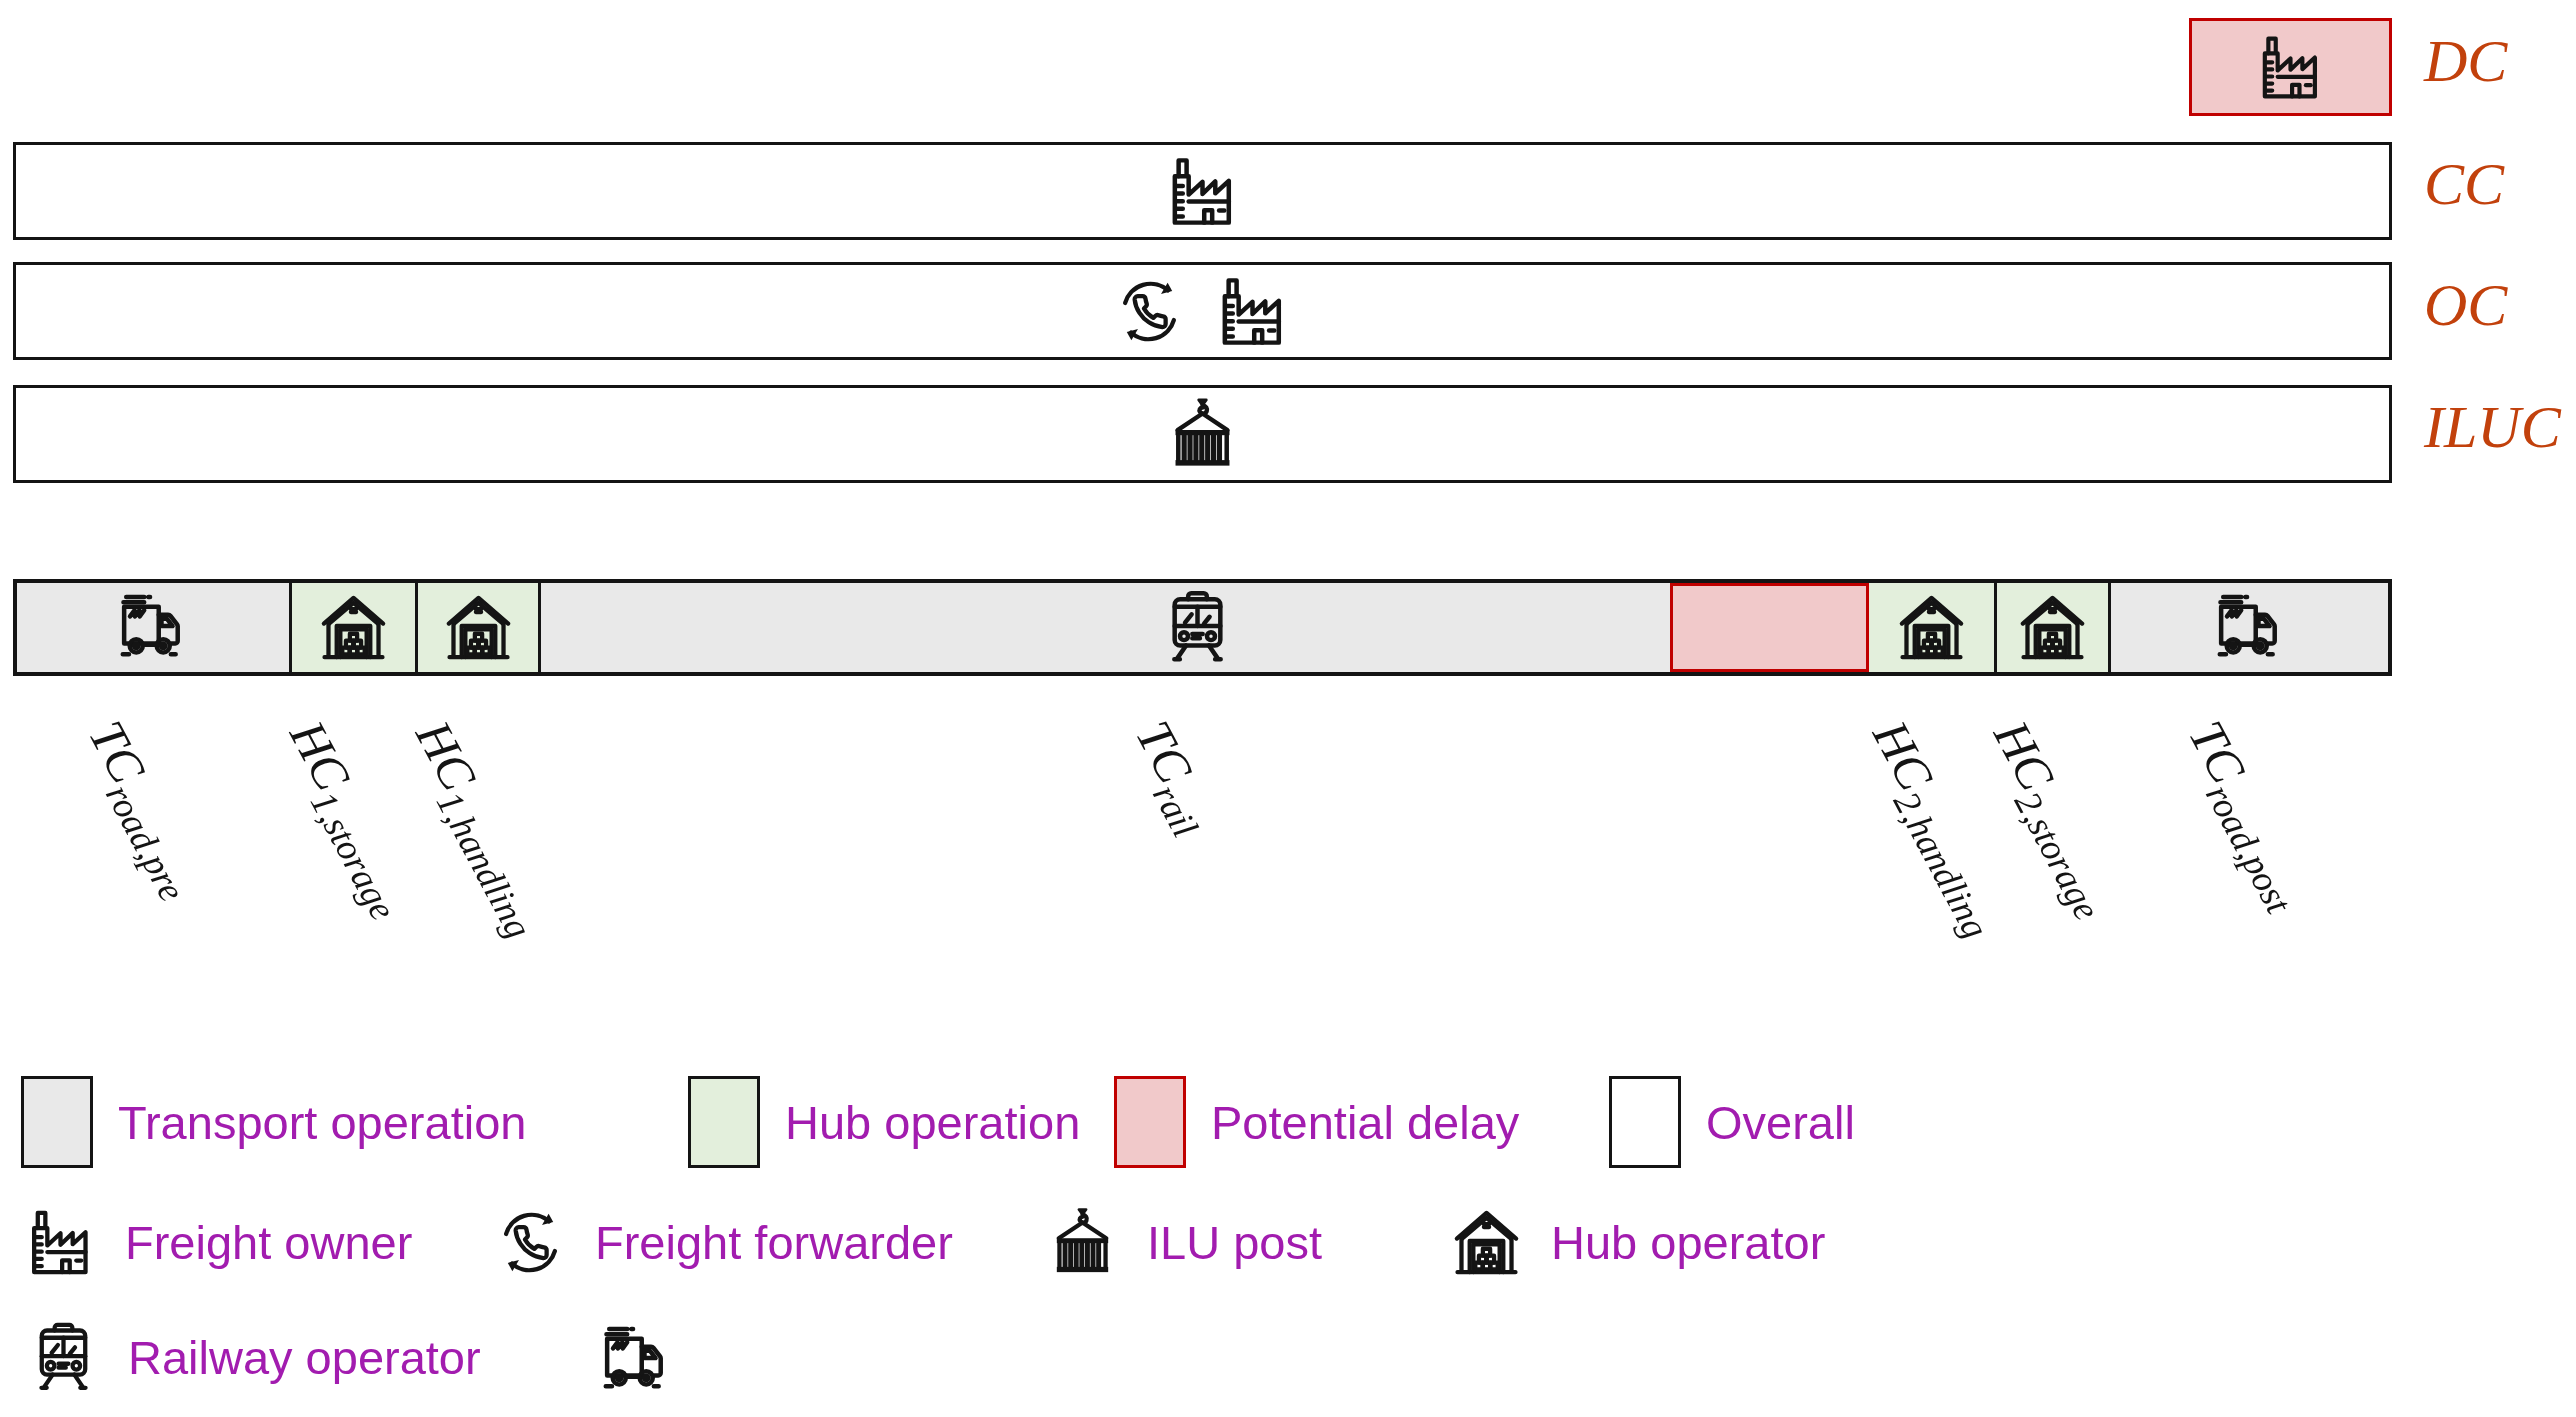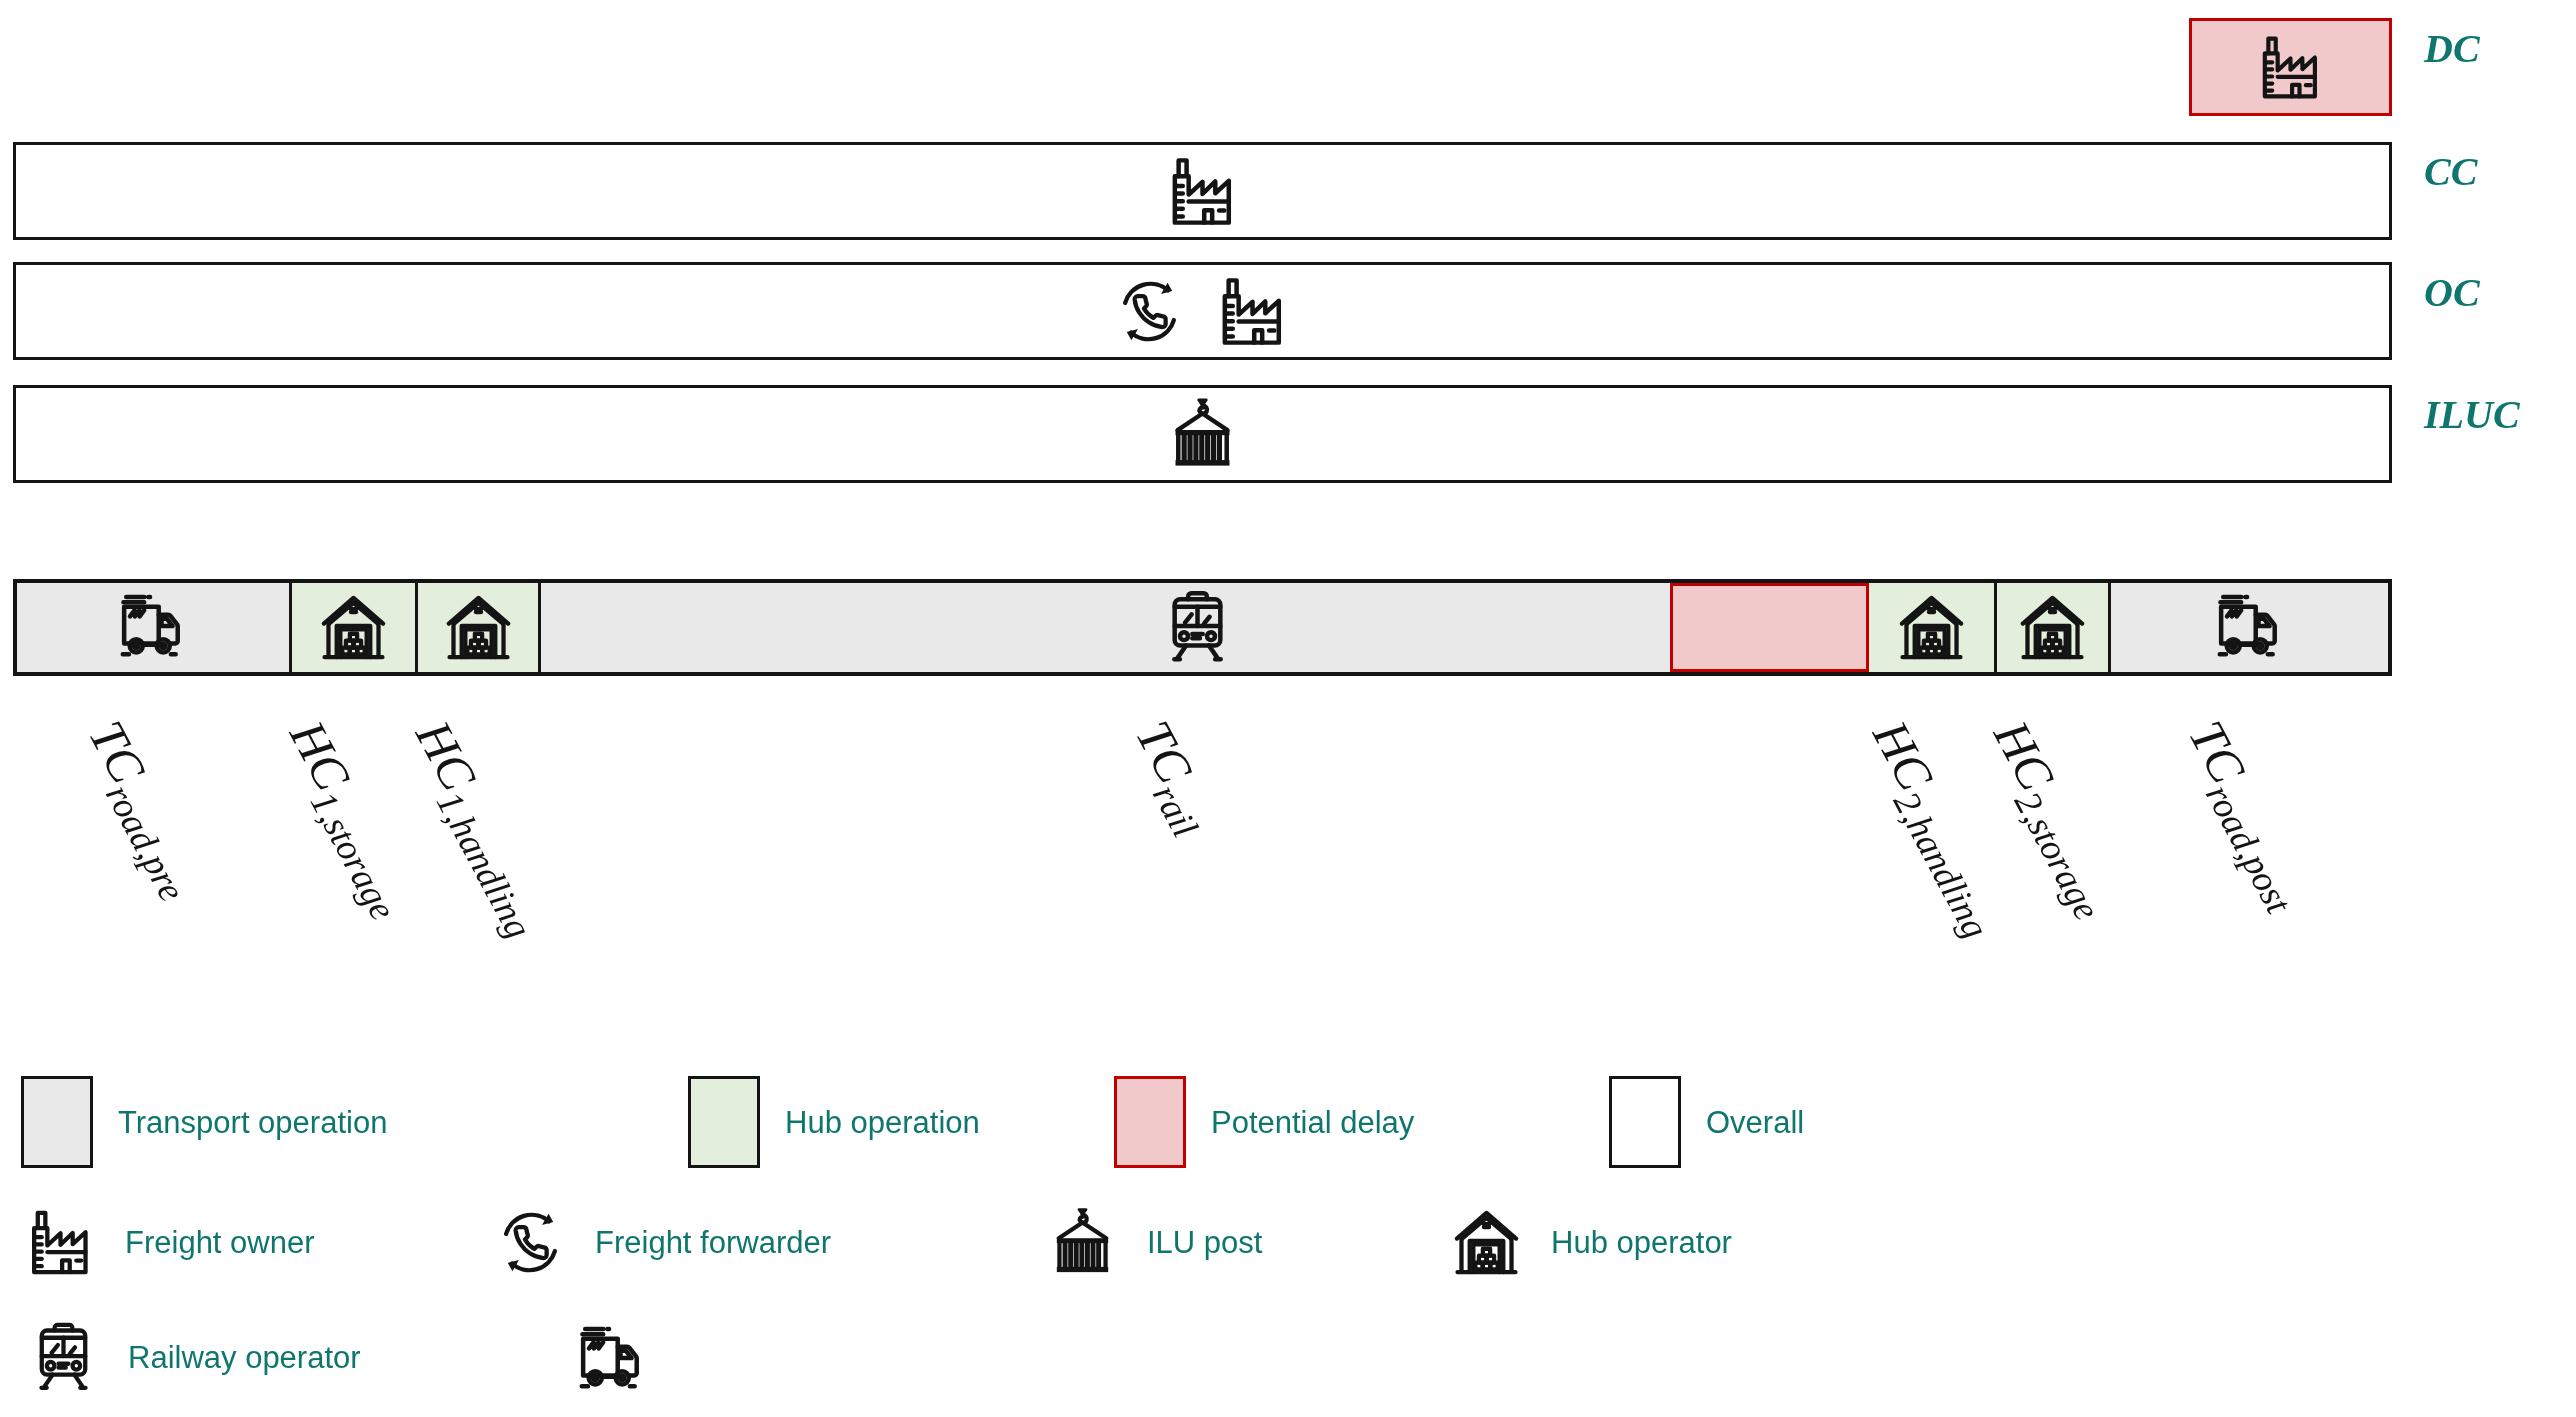--- a/index.html
+++ b/index.html
@@ -6,21 +6,21 @@
   #canvas{position:relative;width:2576px;height:1418px;background:#ffffff;overflow:hidden;
           font-family:"Liberation Sans",sans-serif;color:#141414;}
 
   
   .row-box{position:absolute;left:12.5px;width:2379px;height:98px;background:#ffffff;
            border:3.3px solid #141414;box-sizing:border-box;display:flex;align-items:center;justify-content:center;gap:21.7px;}
   #row-cc{top:142px;} #row-oc{top:262px;} #row-iluc{top:385px;}
   #box-dc{position:absolute;left:2189px;top:18.3px;width:203px;height:98px;background:#f1c9ca;
           border:3.3px solid #c00000;box-sizing:border-box;display:flex;align-items:center;justify-content:center;}
   .row-label{position:absolute;left:2424px;font-family:"Liberation Serif",serif;font-style:italic;
-             font-size:40px;line-height:1.2;color:#0f766e;white-space:nowrap;font-weight:bold;}
+             font-size:60px;line-height:1.2;color:#c2410c;white-space:nowrap;}
   #lbl-dc{top:25px;} #lbl-cc{top:148px;} #lbl-oc{top:269px;} #lbl-iluc{top:391px;}
 
   
   #main-bar{position:absolute;left:12.5px;top:579px;width:2379px;height:97px;border:4.2px solid #141414;
             box-sizing:border-box;display:flex;}
   .seg{box-sizing:border-box;display:flex;align-items:center;justify-content:center;height:100%;}
   .seg-border{border-right:3.3px solid #141414;}
   .seg-transport{background:#e9e9e9;}
   .seg-hub{background:#e3efdc;}
   .seg-delay{background:#f1c9ca;border:3.3px solid #c00000;}
@@ -32,21 +32,21 @@
   
   .seg-label{position:absolute;top:713px;transform:rotate(62deg);transform-origin:0 0;
              font-family:"Liberation Serif",serif;font-style:italic;font-size:50px;line-height:1;
              white-space:nowrap;color:#141414;}
   .seg-label .ls{font-size:37px;vertical-align:-13.3px;}
   #sl-0{left:125px;} #sl-1{left:326px;} #sl-2{left:452px;} #sl-3{left:1172px;}
   #sl-5{left:1909px;} #sl-6{left:2030px;} #sl-7{left:2225px;}
 
   
   .legend-item{position:absolute;display:flex;align-items:center;gap:25px;}
-  .legend-item .txt{font-size:31px;line-height:1;white-space:nowrap;color:#0f766e;}
+  .legend-item .txt{font-size:47px;line-height:1;white-space:nowrap;color:#a21caf;}
   .swatch{width:72px;height:92px;box-sizing:border-box;border:3.3px solid #141414;}
   .swatch.transport{background:#e9e9e9;}
   .swatch.hub{background:#e3efdc;}
   .swatch.delay{background:#f1c9ca;border-color:#c00000;}
   .swatch.overall{background:#ffffff;}
   .li-r1{top:1076px;} .li-r2{top:1203px;} .li-r3{top:1318px;}
   #li-transport{left:21px;} #li-hub{left:664px;padding-left:24px;} #li-delay{left:1114px;} #li-overall{left:1609px;}
   #li-freight-owner{left:21px;} #li-freight-forwarder{left:491px;} #li-ilu-owner{left:1043px;} #li-hub-operator{left:1447px;}
   #li-railway-operator{left:24px;} #li-carrier{left:564px;flex-direction:column;}
 </style>

